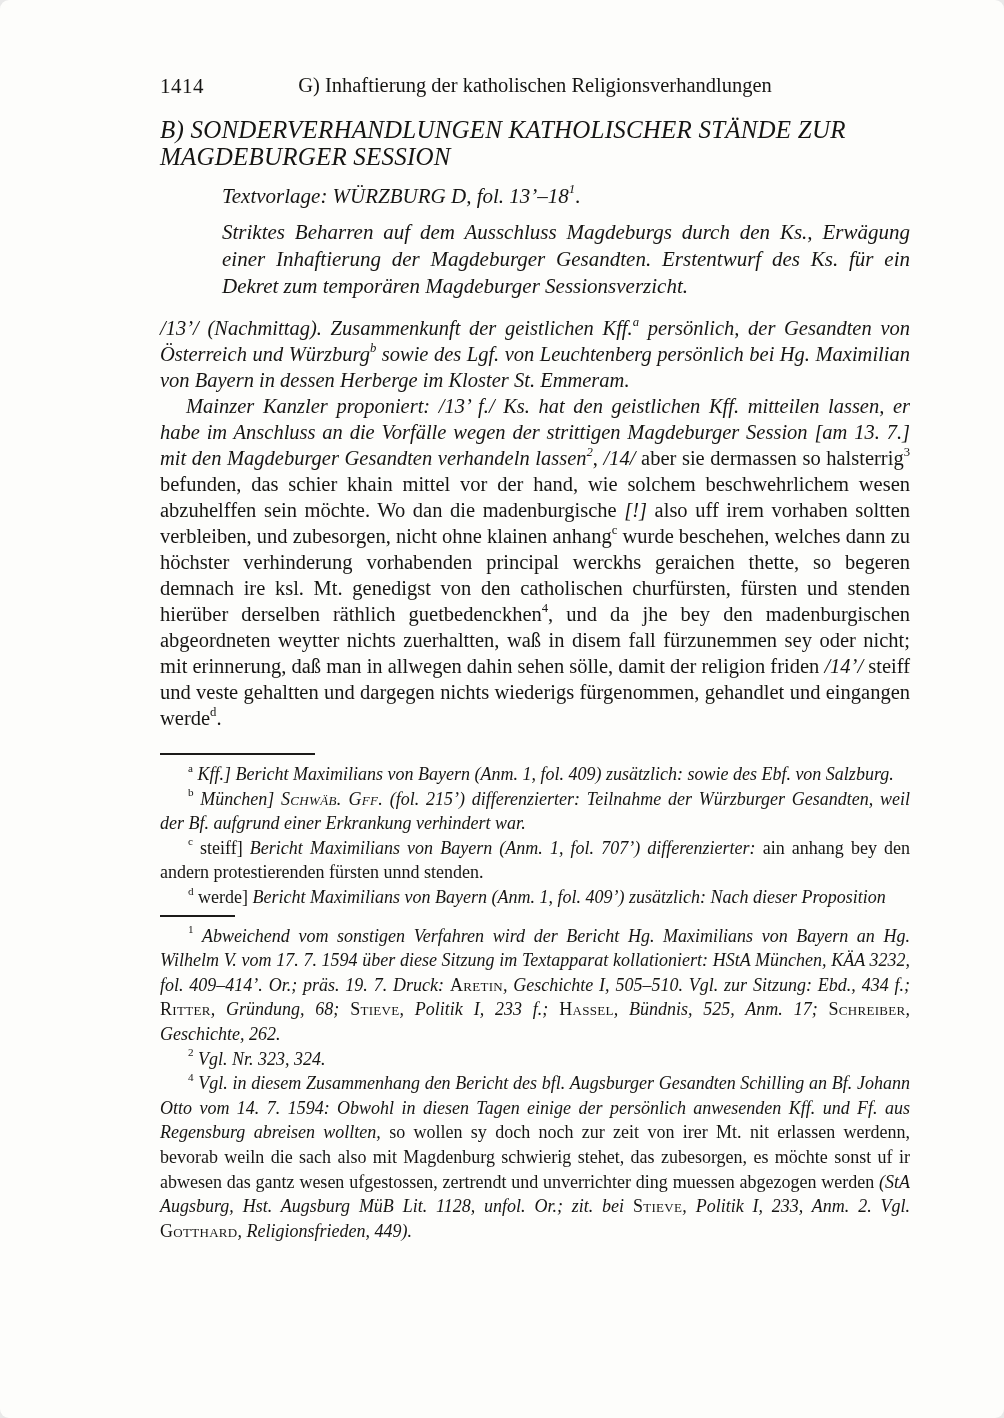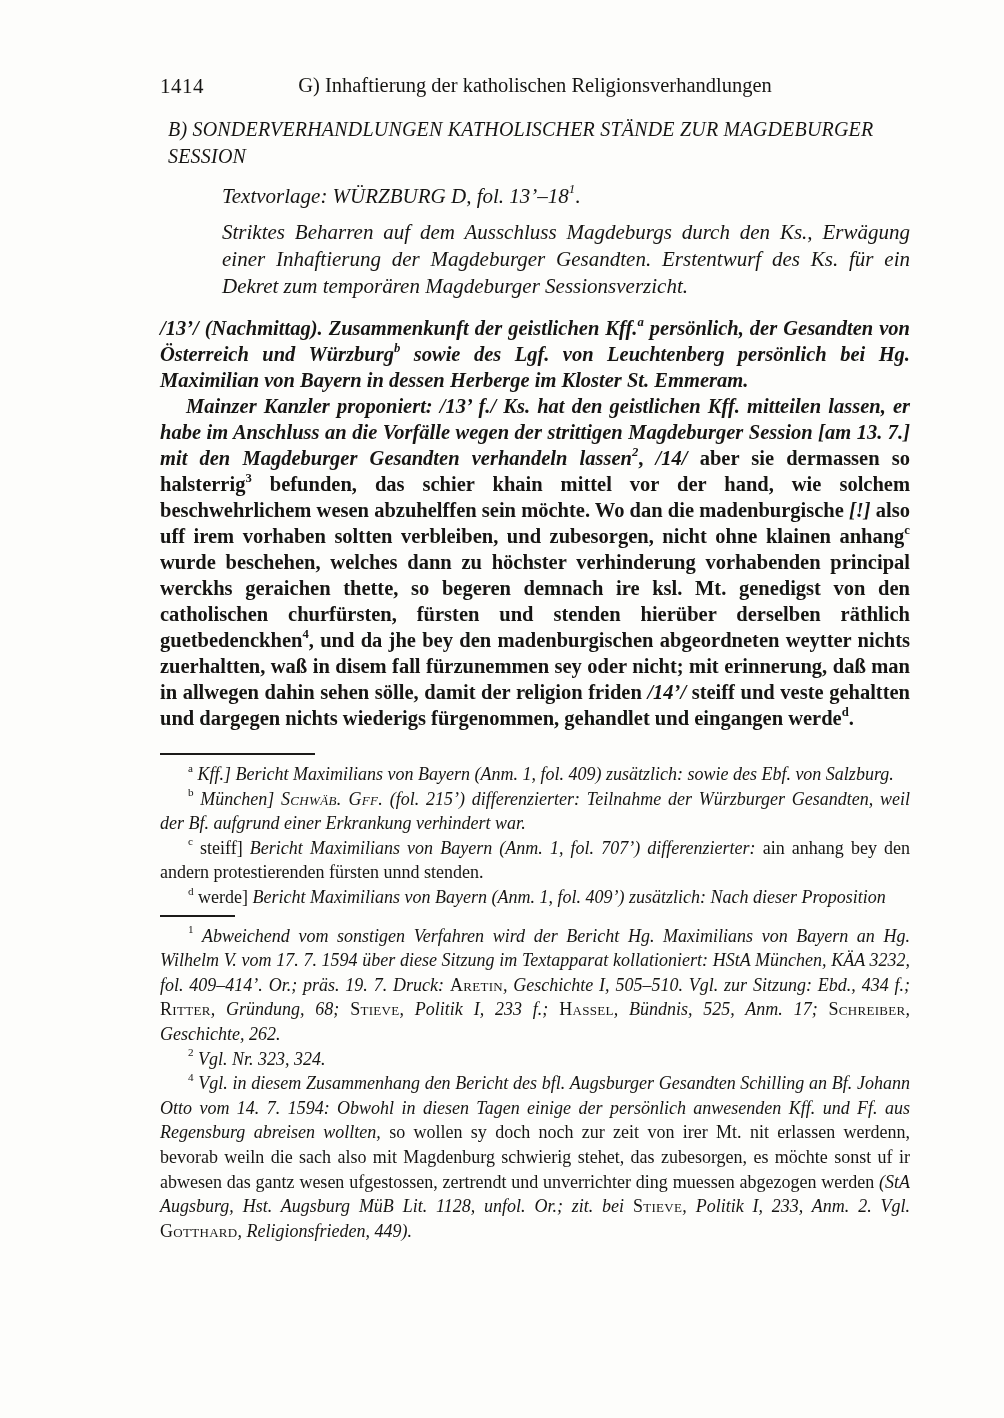--- a/index.html
+++ b/index.html
@@ -11,20 +11,21 @@
     position: relative;
     width: 1004px;
     height: 1418px;
     margin: 0 auto;
     background: #fdfdfb;
     color: #161513;
     font-family: "Liberation Serif", "DejaVu Serif", serif;
     box-sizing: border-box;
     padding: 74px 94px 40px 160px;
     overflow: hidden;
+    border-radius: 9px;
   }
   .running-header {
     position: relative;
     height: 26px;
     margin-bottom: 16px;
     font-size: 21px;
   }
   .page-num {
     position: absolute;
     left: 0;
@@ -32,44 +33,43 @@
     letter-spacing: 0.5px;
   }
   .running-title {
     display: block;
     text-align: center;
     font-size: 20.5px;
   }
   .section-heading {
     font-weight: normal;
     font-style: italic;
-    font-size: 20px;
+    font-size: 25px;
     line-height: 27px;
-    margin: 0 0 13px 8px;
+    margin: 0 0 13px 0;
     letter-spacing: 0.2px;
   }
   .textvorlage {
     margin: 0 0 10px 62px;
     font-size: 21px;
     line-height: 26px;
   }
   .regest {
     margin: 0 0 15px 62px;
     font-size: 21px;
     line-height: 27px;
     text-align: justify;
   }
   .body-text {
     font-size: 20.5px;
     line-height: 26px;
     text-align: justify;
   }
   .body-text p {
     margin: 0;
-    font-weight: bold;
   }
   .para-indent {
     text-indent: 26px;
   }
   .rule {
     border: none;
     border-top: 2px solid #1c1b19;
     margin: 0;
   }
   .rule-long {

